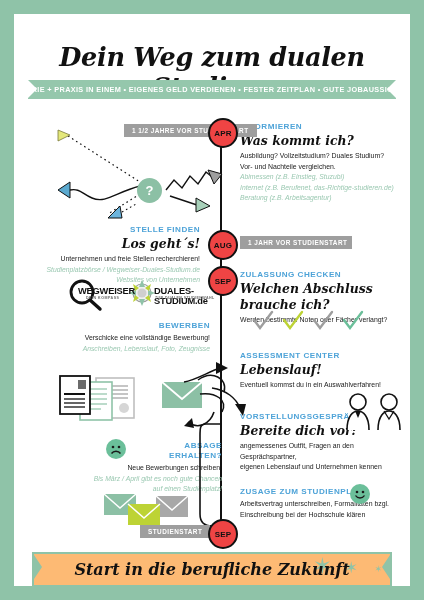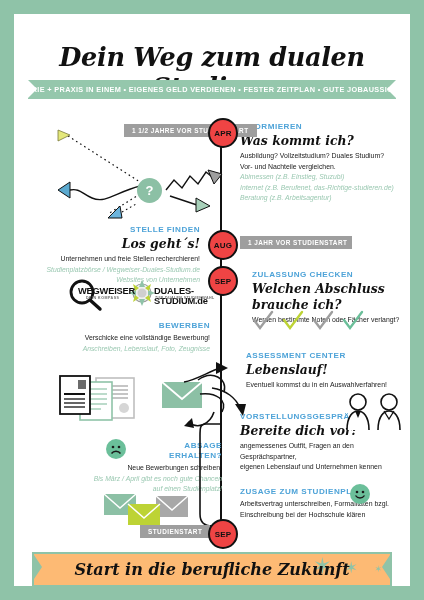--- a/index.html
+++ b/index.html
@@ -212,21 +212,21 @@
   </div>
 
   <div class="blk right" style="left:10px;top:211px;width:176px;">
     <div class="kicker">STELLE FINDEN</div>
     <div class="head">Los geht´s!</div>
     <div class="body">Unternehmen und freie Stellen recherchieren!</div>
     <div class="muted">Studienplatzbörse / Wegweiser-Duales-Studium.de</div>
     <div class="muted">Websites von Unternehmen</div>
   </div>
 
-  <div class="blk" style="left:238px;top:256px;width:170px;">
+  <div class="blk" style="left:226px;top:256px;width:170px;">
     <div class="kicker">ZULASSUNG CHECKEN</div>
     <div class="head">Welchen Abschluss brauche ich?</div>
     <div class="body">Werden bestimmte Noten oder Fächer verlangt?</div>
   </div>
 
   <svg class="blk" style="left:236px;top:296px;" width="124" height="24">
     <path d="M4,10 L10,18 L22,2" stroke="#9e9e9e" stroke-width="2.4" fill="none" stroke-linecap="round"></path>
     <path d="M34,10 L40,18 L52,2" stroke="#bdd335" stroke-width="2.4" fill="none" stroke-linecap="round"></path>
     <path d="M64,10 L70,18 L82,2" stroke="#9e9e9e" stroke-width="2.4" fill="none" stroke-linecap="round"></path>
     <path d="M94,10 L100,18 L112,2" stroke="#6bbf9a" stroke-width="2.4" fill="none" stroke-linecap="round"></path>
@@ -261,21 +261,21 @@
 
   <svg class="blk" style="left:140px;top:358px;" width="80" height="62">
     <rect x="8" y="10" width="40" height="26" fill="#8cc0a5"></rect>
     <polyline points="8,10 28,27 48,10" fill="none" stroke="#fff" stroke-width="1.8"></polyline>
     <path d="M44,8 C58,-2 74,6 70,20" stroke="#111" stroke-width="1.5" fill="none"></path>
     <path d="M46,22 C62,20 74,28 68,40" stroke="#111" stroke-width="1.5" fill="none"></path>
     <path d="M60,40 C56,52 44,58 34,50" stroke="#111" stroke-width="1.6" fill="none"></path>
     <polygon points="38,46 30,54 40,56" fill="#111"></polygon>
   </svg>
 
-  <div class="blk" style="left:232px;top:337px;width:170px;">
+  <div class="blk" style="left:226px;top:337px;width:170px;">
     <div class="kicker">ASSESSMENT CENTER</div>
     <div class="head">Lebenslauf!</div>
     <div class="body">Eventuell kommst du in ein Auswahlverfahren!</div>
   </div>
 
   <svg class="blk" style="left:168px;top:344px;" width="50" height="26">
     <path d="M2,24 C14,22 26,14 38,10" stroke="#111" stroke-width="1.5" fill="none"></path>
     <polygon points="34,4 46,10 34,16" fill="#111"></polygon>
   </svg>
 

